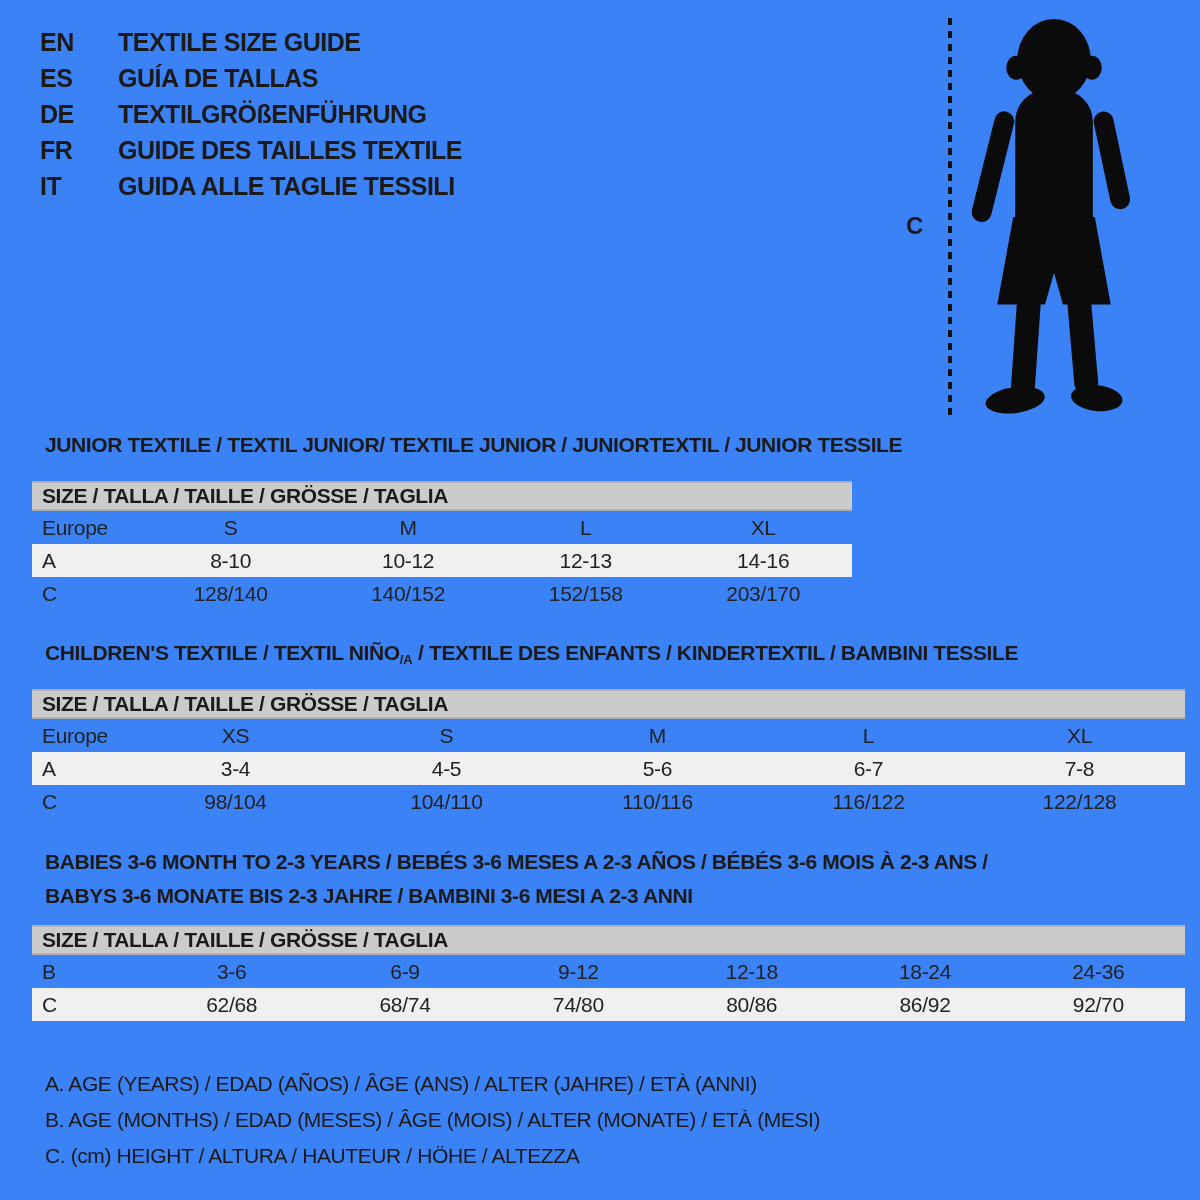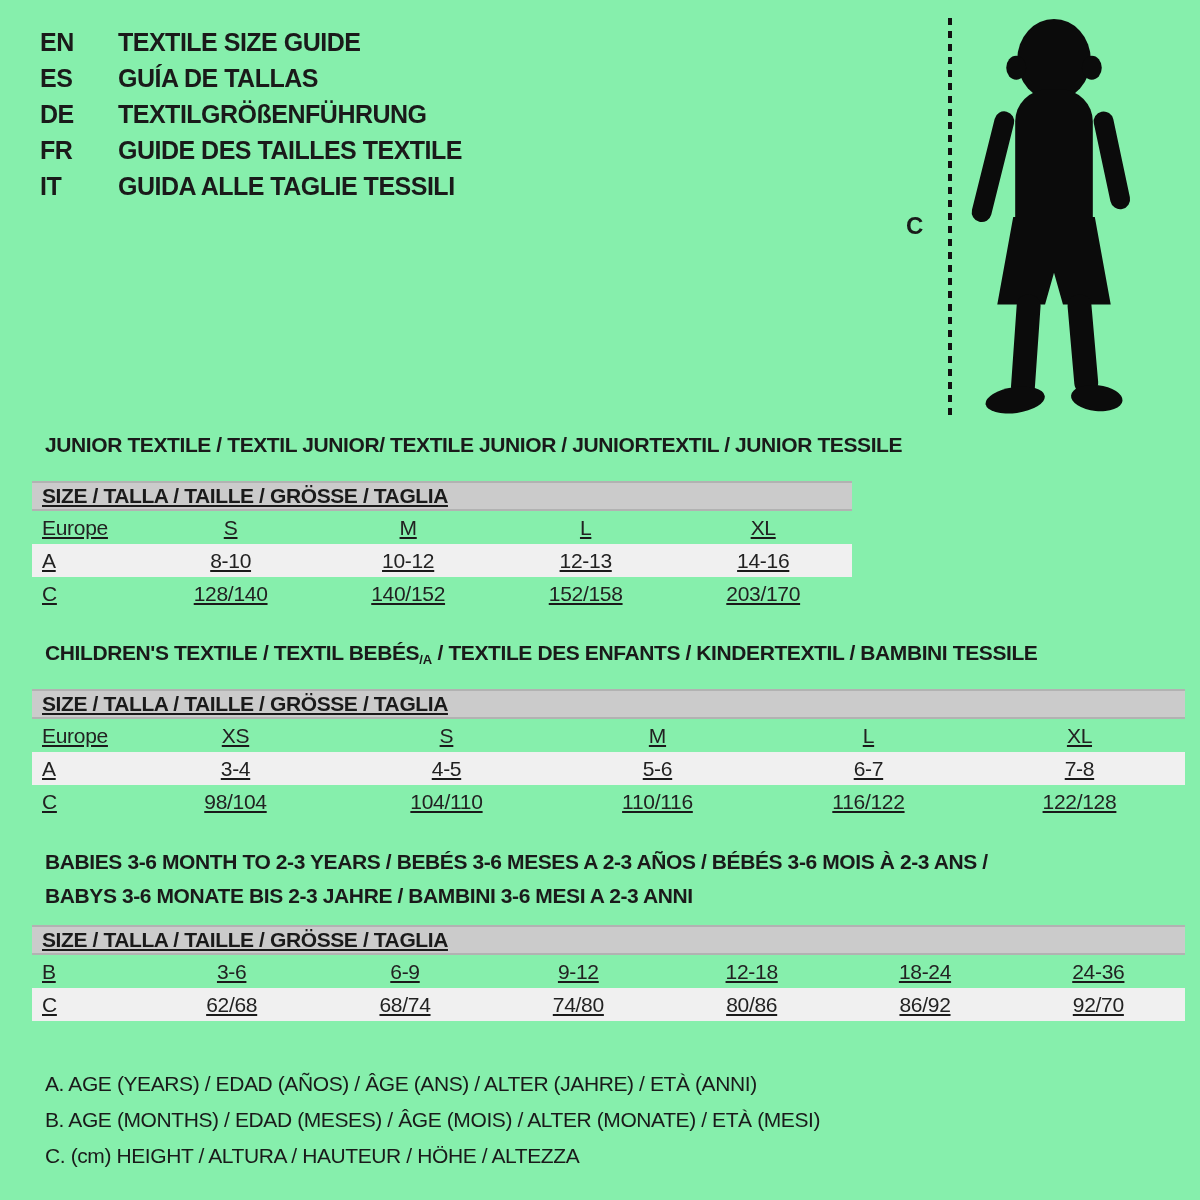--- a/index.html
+++ b/index.html
@@ -2,21 +2,21 @@
 <html><head>
 <meta charset="utf-8">
 <style>
   html,body{margin:0;padding:0;background:#ffffff;}
   body{
     width:1200px;height:1200px;
     font-family:"Liberation Sans", sans-serif;
     color:#1a1a1a;
     -webkit-font-smoothing:antialiased;
   }
-  .canvas{position:relative;width:1200px;height:1200px;background:#86efac;overflow:hidden;}
+  .canvas{position:relative;width:1200px;height:1200px;background:#3b82f6;overflow:hidden;}
 
   
   .lang-block{position:absolute;left:40px;top:24px;}
   .lang-row{display:flex;height:36px;align-items:center;
     font-weight:bold;font-size:25px;letter-spacing:-0.5px;}
   .lang-code{width:78px;flex:0 0 78px;}
   .lang-label{white-space:nowrap;}
 
   
   .measure-line{position:absolute;left:948px;top:18px;width:4px;height:398px;
@@ -26,21 +26,21 @@
 
   
   .section-heading{position:absolute;left:45px;font-weight:bold;font-size:21px;
     letter-spacing:-0.4px;white-space:nowrap;}
   .heading-junior{top:433px;}
   .heading-children{top:641px;}
   .heading-babies{top:845px;line-height:34px;white-space:normal;width:1000px;}
   .sub{font-size:13px;vertical-align:-4px;letter-spacing:0;}
 
   
-  .size-table{position:absolute;border-collapse:collapse;table-layout:fixed;text-decoration:underline;}
+  .size-table{position:absolute;border-collapse:collapse;table-layout:fixed;}
   .size-table td{font-size:21px;letter-spacing:-0.3px;color:#222;
     height:33px;text-align:center;padding:0;overflow:hidden;white-space:nowrap;}
   .size-table td.rowlabel{text-align:left;padding-left:10px;}
   .size-table tr.size-row td{
     background:#cbcbcb;color:#1a1a1a;font-weight:bold;height:26px;
     text-align:left;padding-left:10px;
     border-top:2px solid #b2b2b2;border-bottom:2px solid #b2b2b2;letter-spacing:-0.4px;}
   .size-table tr.alt td{background:#f0f0f0;}
   .table-junior{left:32px;top:481px;width:820px;}
   .table-children{left:32px;top:689px;width:1153px;}
@@ -127,21 +127,21 @@
       <td class="rowlabel">C</td>
       <td>128/140</td>
       <td>140/152</td>
       <td>152/158</td>
       <td>203/170</td>
     </tr>
   </tbody>
     </table>
 
   <div class="section-heading heading-children">
-    <span>CHILDREN'S TEXTILE / TEXTIL BEBÉS</span><span class="sub">/A</span><span> / TEXTILE DES ENFANTS / KINDERTEXTIL / BAMBINI TESSILE</span>
+    <span>CHILDREN'S TEXTILE / TEXTIL NIÑO</span><span class="sub">/A</span><span> / TEXTILE DES ENFANTS / KINDERTEXTIL / BAMBINI TESSILE</span>
   </div>
   <table class="size-table table-children">
     <colgroup>
         <col style="width:8.5%">
         <col style="width:18.3%">
         <col style="width:18.3%">
         <col style="width:18.3%">
         <col style="width:18.3%">
         <col style="width:18.3%">
       </colgroup>

